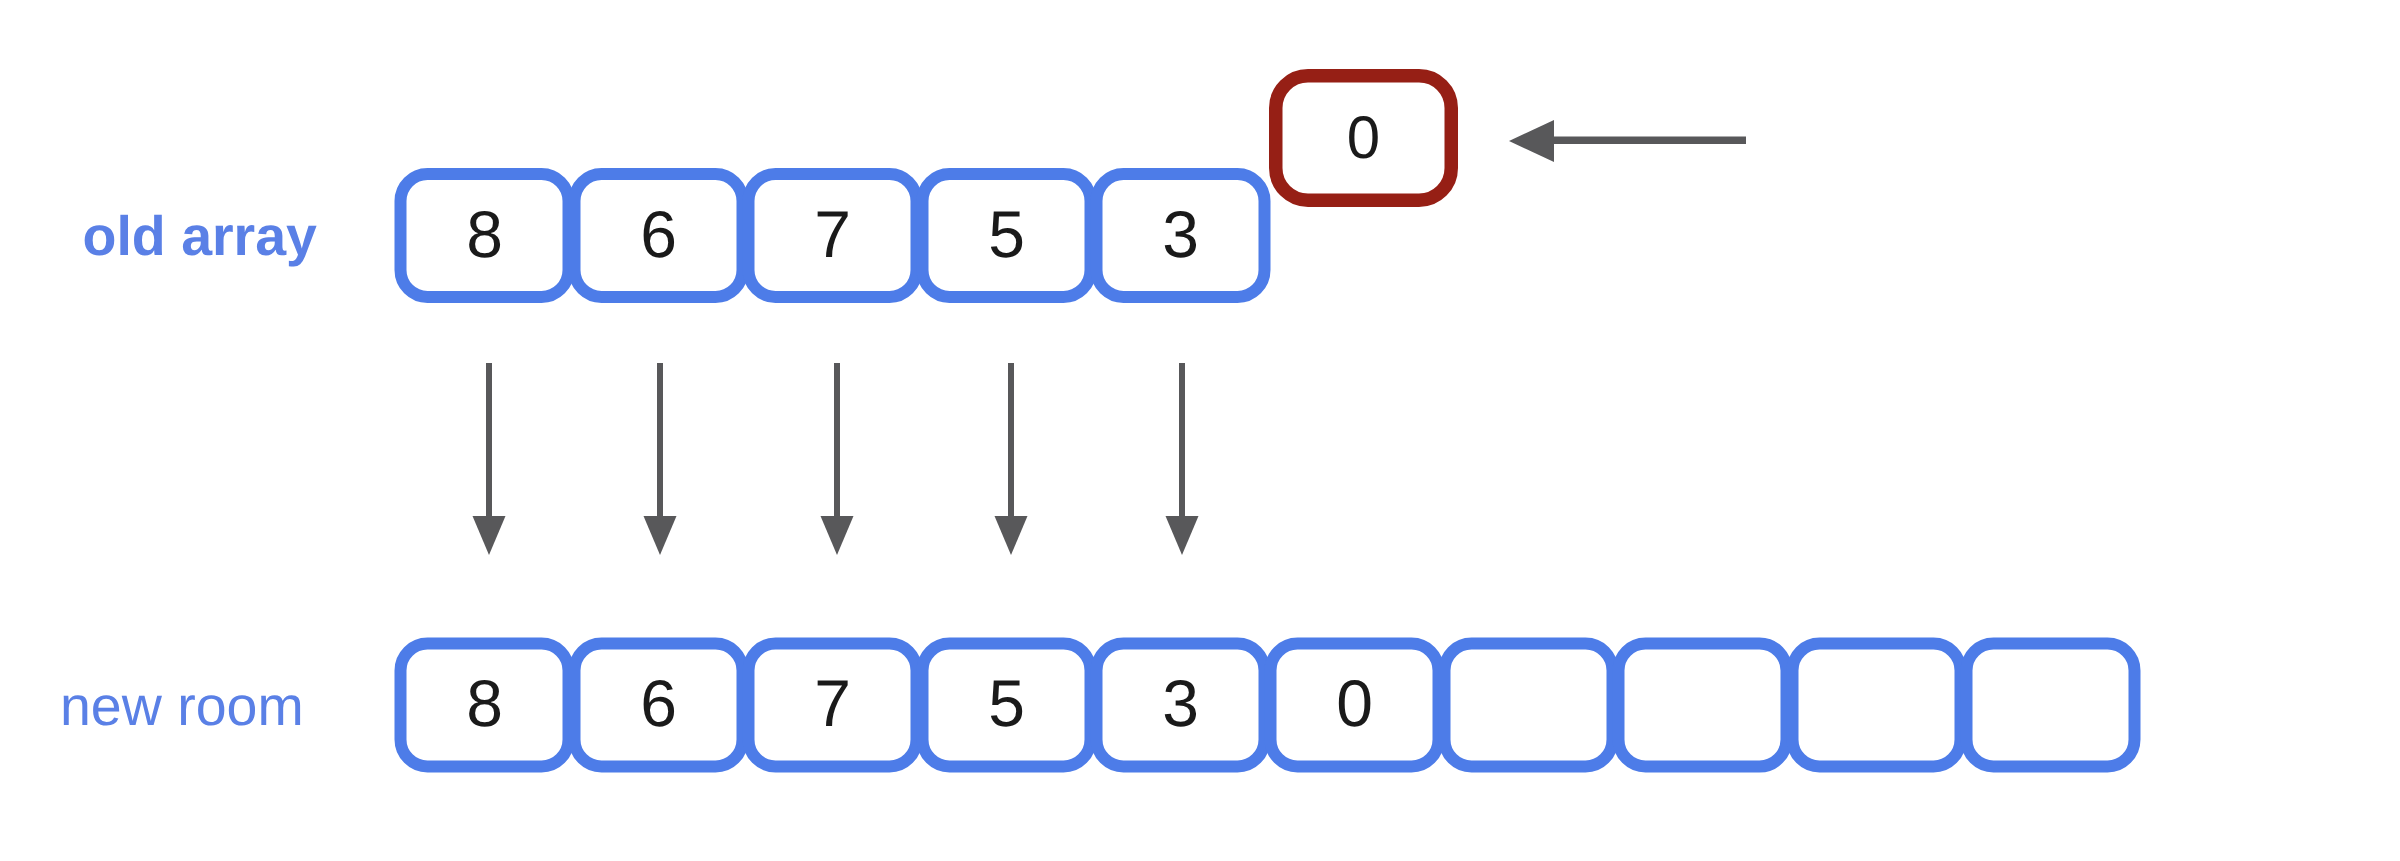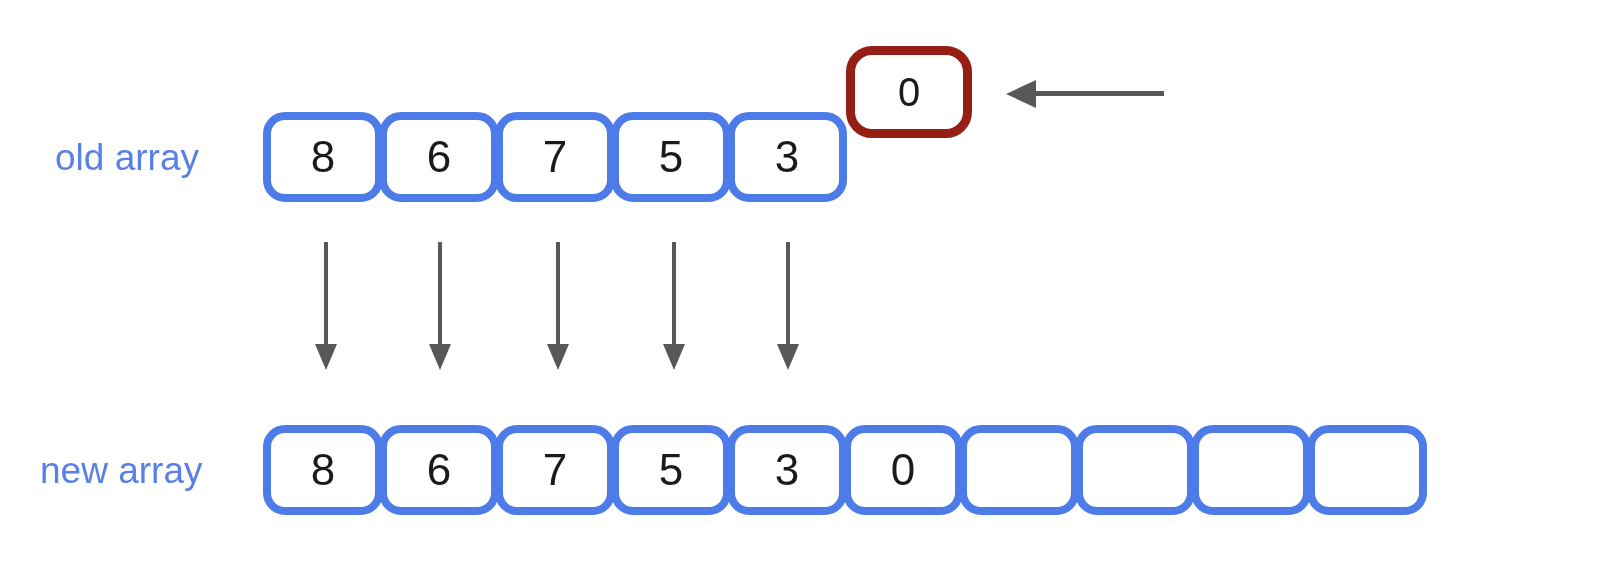--- a/index.html
+++ b/index.html
@@ -53,21 +53,21 @@
     width:0;height:0;margin:0 auto;
     border-left:11px solid transparent;border-right:11px solid transparent;
     border-top:26px solid var(--arrow-gray);
   }
 </style>
 </head>
 <body>
 
 <div class="canvas">
 
-  <div class="row-label" style="left:55px;top:139px;">old array</div>
+  <div class="row-label" style="left:55px;top:139px;font-weight:bold;">old array</div>
 
   <div class="array-row" style="left:263px;top:112px;">
 
       <div class="cell">
         <span>8</span>
       </div>
 
       <div class="cell">
         <span>6</span>
       </div>
@@ -107,21 +107,21 @@
   </div>
   <div class="v-arrow" style="left:663px;">
     <div class="shaft"></div>
       <div class="head"></div>
   </div>
   <div class="v-arrow" style="left:777px;">
     <div class="shaft"></div>
       <div class="head"></div>
   </div>
 
-  <div class="row-label" style="left:40px;top:452px;">new array</div>
+  <div class="row-label" style="left:40px;top:452px;">new room</div>
 
   <div class="array-row" style="left:263px;top:425px;">
 
       <div class="cell">
         <span>8</span>
       </div>
 
       <div class="cell">
         <span>6</span>
       </div>

